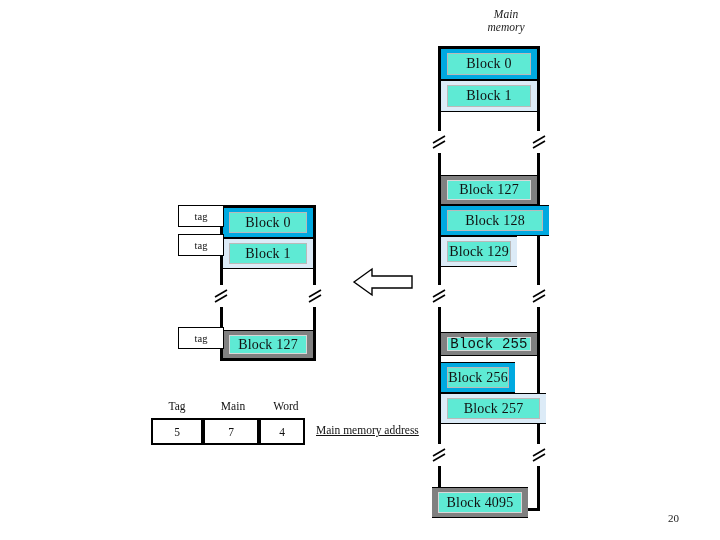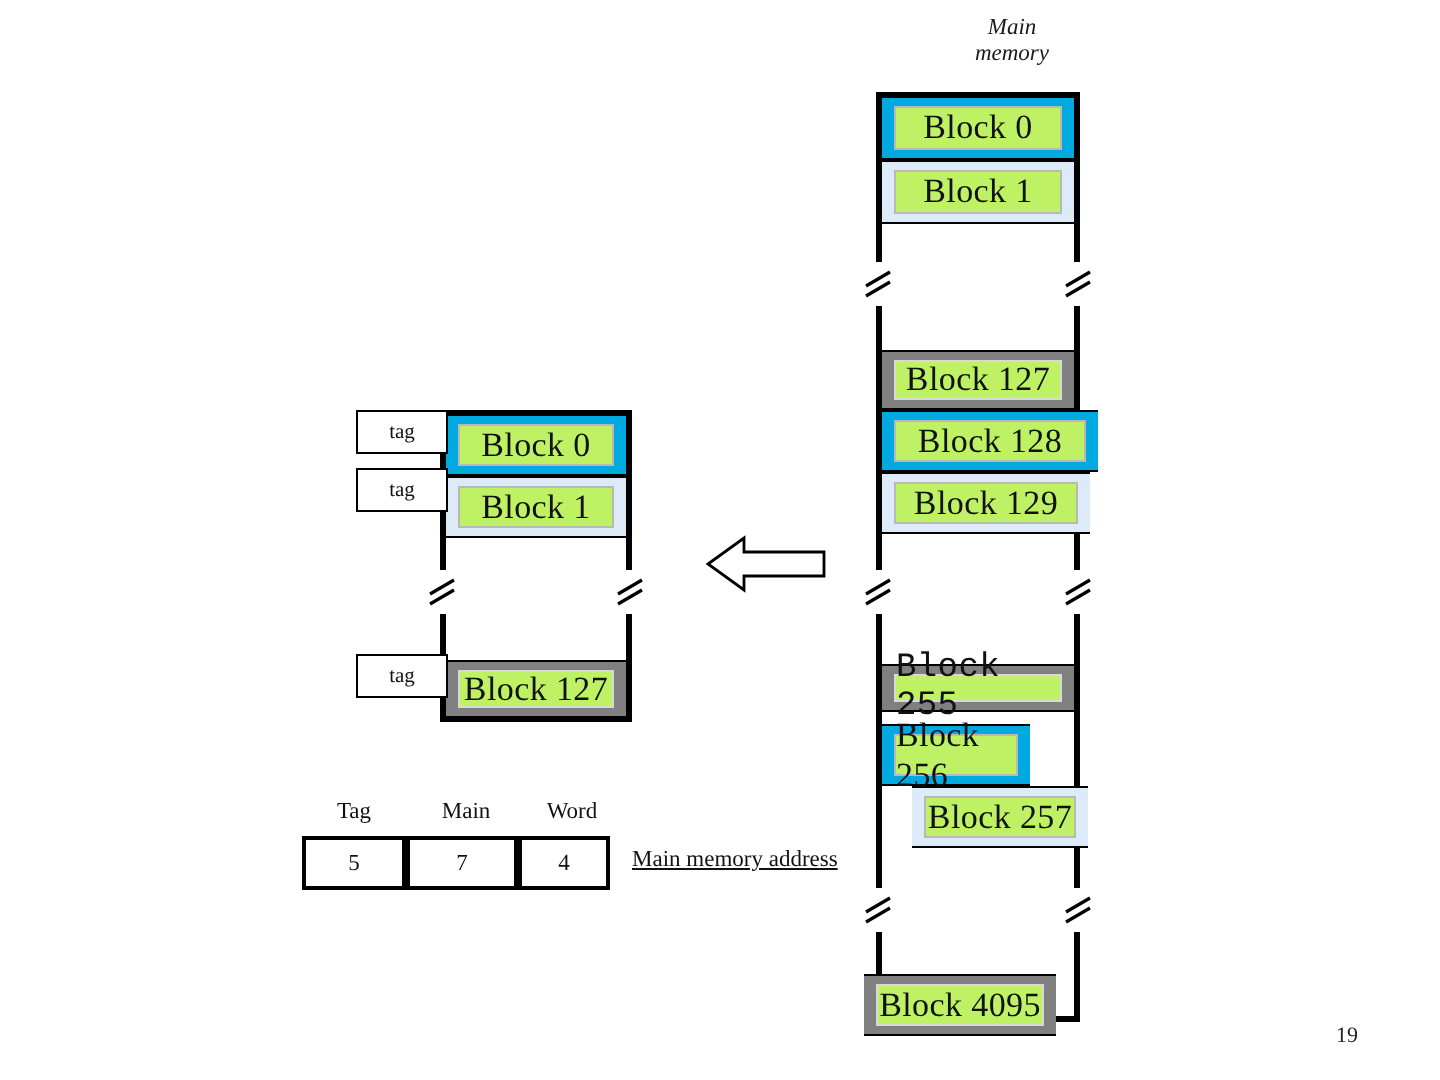--- a/index.html
+++ b/index.html
@@ -41,28 +41,28 @@
   .cell {
     position: absolute;
     box-sizing: border-box;
     border-top: 1.5px solid #000;
     border-bottom: 1.5px solid #000;
     display: flex;
     align-items: center;
     justify-content: center;
   }
   .cell .plate {
-    background: #bef264;
+    background: #5eead4;
     border: 1px solid #b9b9b9;
     width: calc(100% - 14px);
     height: calc(100% - 10px);
     display: flex;
     align-items: center;
     justify-content: center;
-    font-size: 17px;
+    font-size: 14px;
     color: #111;
     letter-spacing: .2px;
   }
   .cell.gray  .plate { border-color: #d8d8d8; }
 
   
   .brk {
     position: absolute;
     width: 16px;
     height: 22px;
@@ -137,31 +137,31 @@
   <div class="cell" style="left:441px; top:80px; width:96px; height:32px; background:#DCEBF7;">
     <div class="plate">Block 1</div>
   </div>
 
   <div class="cell gray" style="left:441px; top:175px; width:96px; height:30px; background:#808080;">
     <div class="plate">Block 127</div>
   </div>
   <div class="cell" style="left:441px; top:205px; width:108px; height:31px; background:#00A9E0;">
     <div class="plate">Block 128</div>
   </div>
-  <div class="cell" style="left:441px; top:236px; width:104px; height:31px; background:#DCEBF7;">
+  <div class="cell" style="left:441px; top:236px; width:76px; height:31px; background:#DCEBF7;">
     <div class="plate">Block 129</div>
   </div>
 
   <div class="cell gray" style="left:441px; top:332px; width:96px; height:24px; background:#808080;font-family:Liberation Mono, monospace;">
     <div class="plate">Block 255</div>
   </div>
   <div class="cell" style="left:441px; top:362px; width:74px; height:31px; background:#00A9E0;">
     <div class="plate">Block 256</div>
   </div>
-  <div class="cell" style="left:441px; top:393px; width:88px; height:31px; background:#DCEBF7;margin-left:15px;">
+  <div class="cell" style="left:441px; top:393px; width:105px; height:31px; background:#DCEBF7;">
     <div class="plate">Block 257</div>
   </div>
 
   <div class="cell gray" style="left:432px; top:487px; width:96px; height:31px; background:#808080;">
     <div class="plate">Block 4095</div>
   </div>
 
   <svg class="brk" style="left:431px; top:131px;" viewBox="0 0 16 22">
     <path d="M8 0 L8 22" stroke="#fff" stroke-width="5"></path>
     <path d="M2 12 L14 5" stroke="#000" stroke-width="1.6" fill="none"></path>
@@ -230,15 +230,15 @@
   <div class="addr-head" style="left:151px; top:400px; width:52px;">Tag</div>
   <div class="addr-head" style="left:205px; top:400px; width:56px;">Main</div>
   <div class="addr-head" style="left:263px; top:400px; width:46px;">Word</div>
 
   <div class="addr-field" style="left:151px; top:418px; width:52px; height:27px;">5</div>
   <div class="addr-field" style="left:203px; top:418px; width:56px; height:27px;">7</div>
   <div class="addr-field" style="left:259px; top:418px; width:46px; height:27px;">4</div>
 
   <div class="addr-caption" style="left:316px; top:424px;text-decoration:underline;">Main memory address</div>
 
-  <div class="pageno" style="left:668px; top:512px;">19</div>
+  <div class="pageno" style="left:668px; top:512px;">20</div>
 
 </div>
 
 </body></html>

